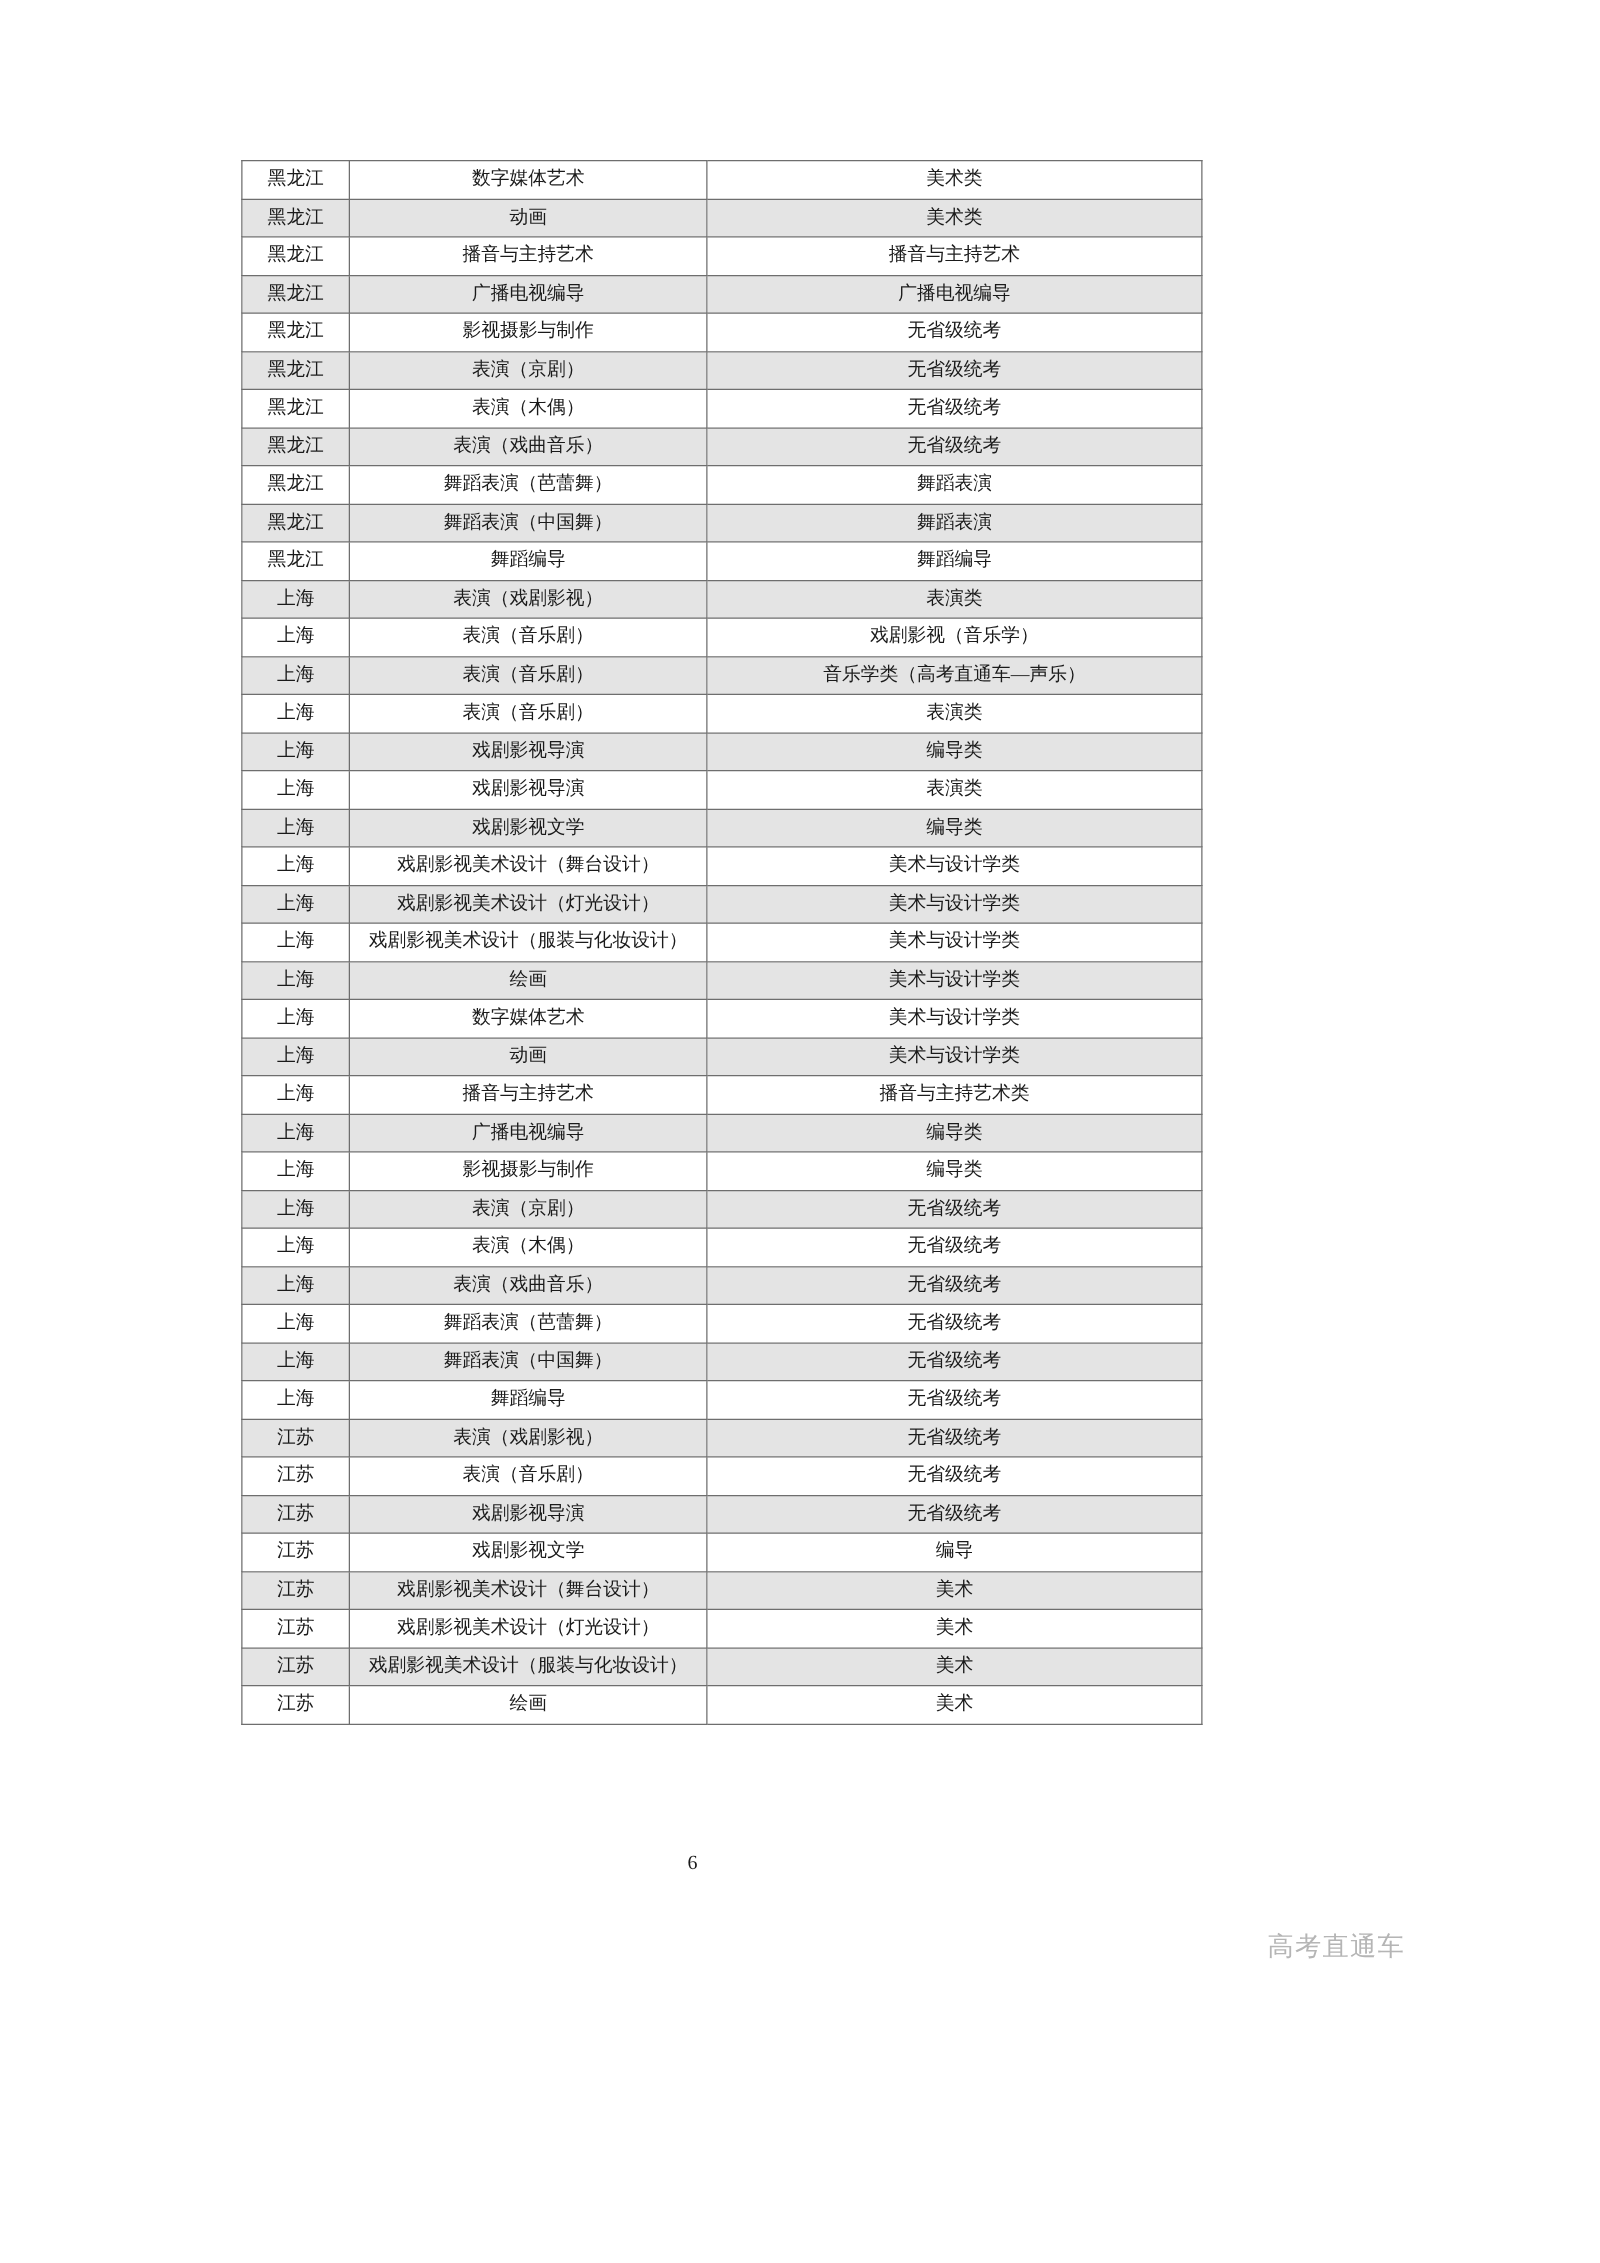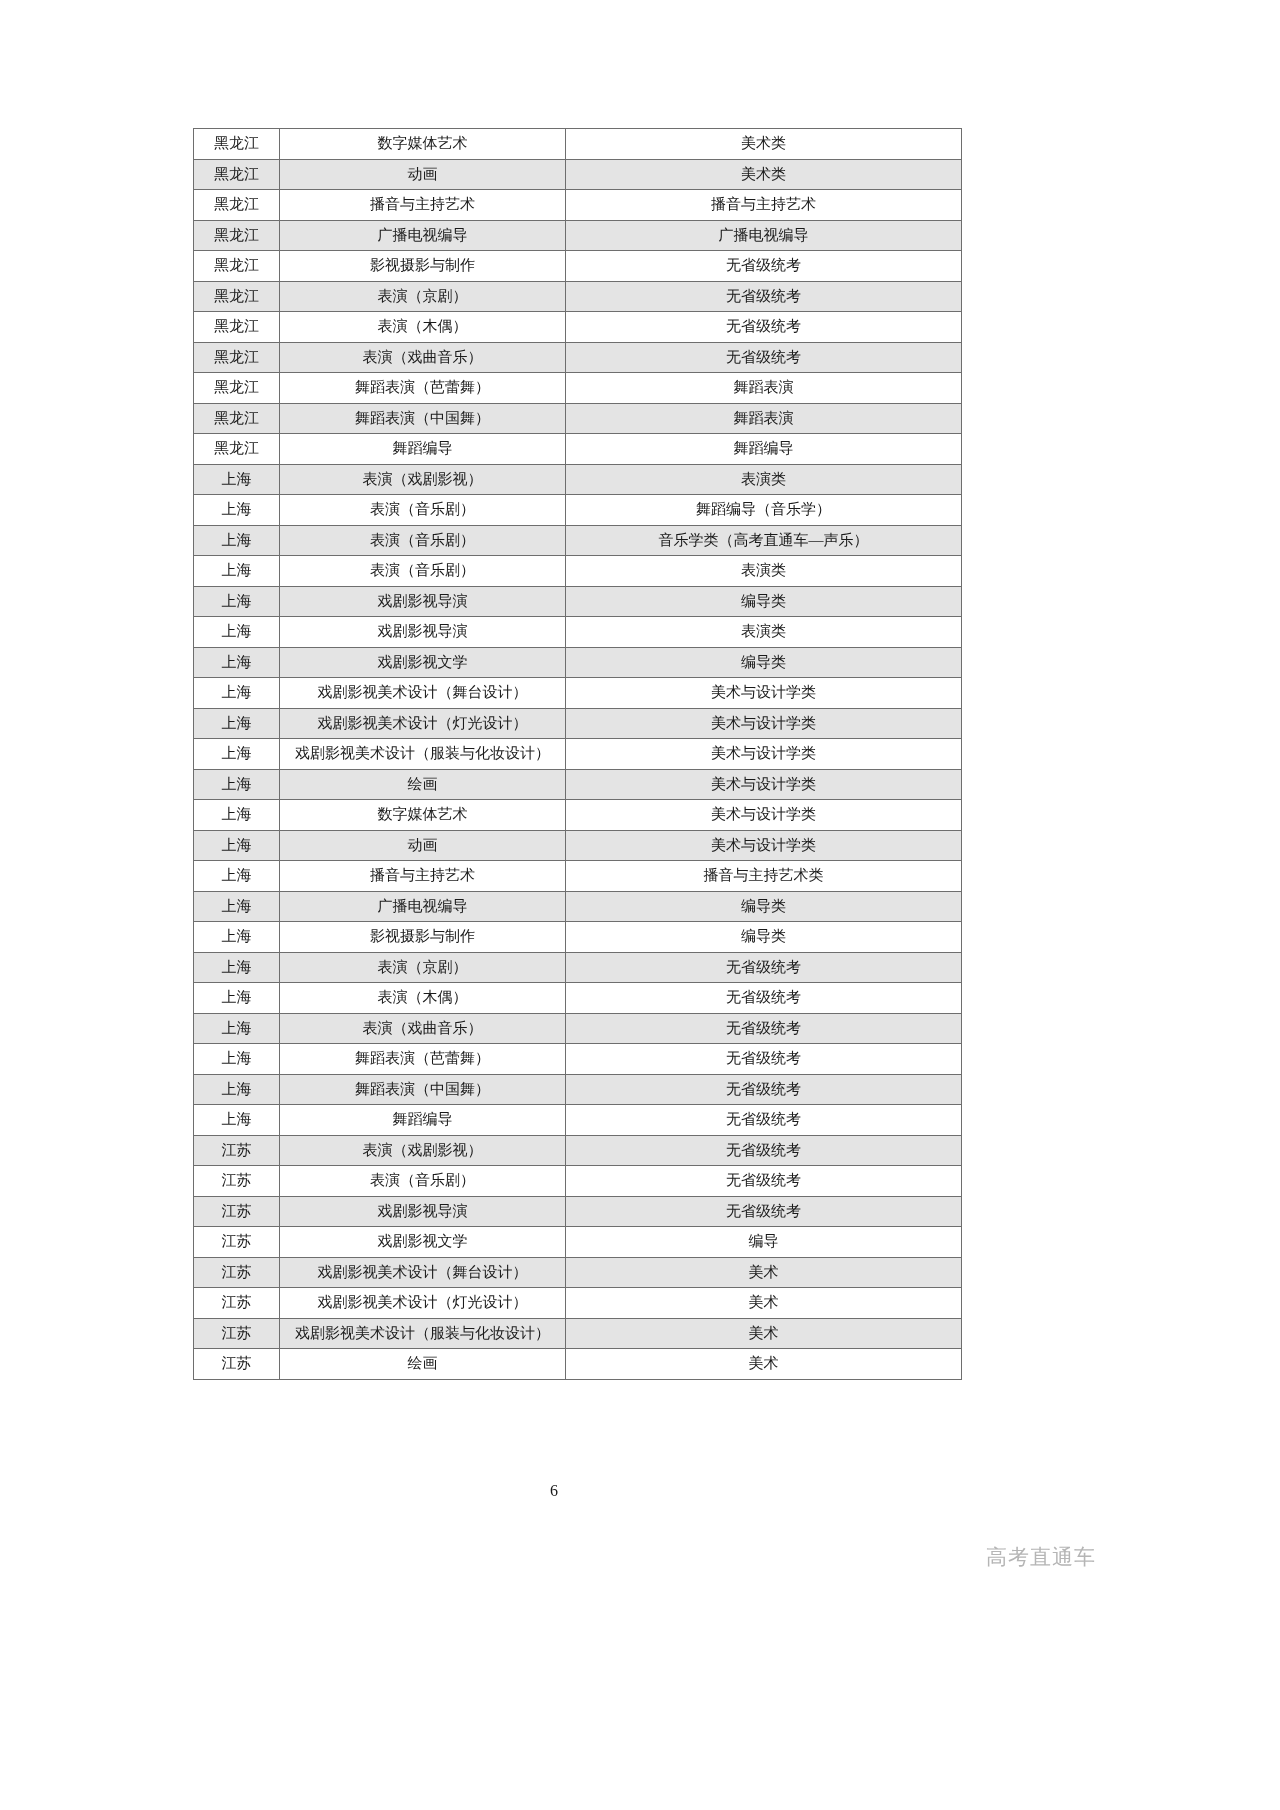--- a/index.html
+++ b/index.html
@@ -45,21 +45,21 @@
     position: absolute;
     left: 170px;
     top: 1482px;
     width: 768px;
     text-align: center;
     font-size: 16px;
     color: #1a1a1a;
   }
   .watermark {
     position: absolute;
-    left: 986px;
+    left: 1014px;
     top: 1543px;
     font-size: 21px;
     letter-spacing: 1px;
     color: #b5b5b5;
     font-family: "Liberation Sans", sans-serif;
   }
 </style>
 </head>
 <body>
 
@@ -126,21 +126,21 @@
         <td>舞蹈编导</td>
       </tr>
       <tr>
         <td>上海</td>
         <td>表演（戏剧影视）</td>
         <td>表演类</td>
       </tr>
       <tr>
         <td>上海</td>
         <td>表演（音乐剧）</td>
-        <td>舞蹈编导（音乐学）</td>
+        <td>戏剧影视（音乐学）</td>
       </tr>
       <tr>
         <td>上海</td>
         <td>表演（音乐剧）</td>
         <td>音乐学类（高考直通车—声乐）</td>
       </tr>
       <tr>
         <td>上海</td>
         <td>表演（音乐剧）</td>
         <td>表演类</td>

